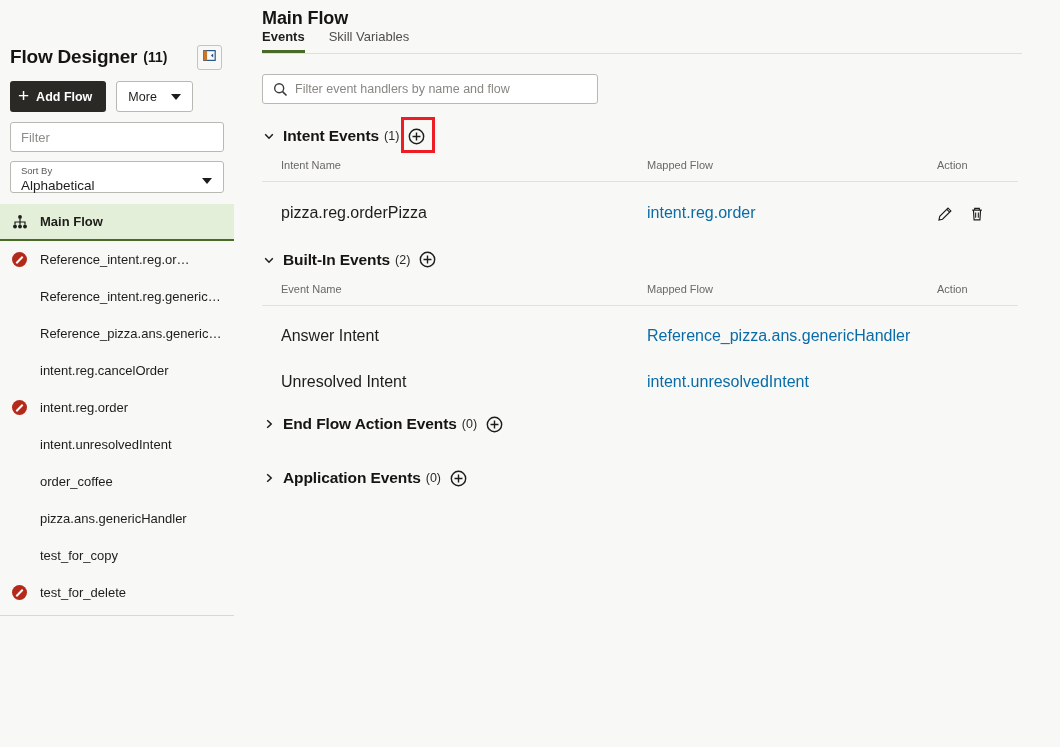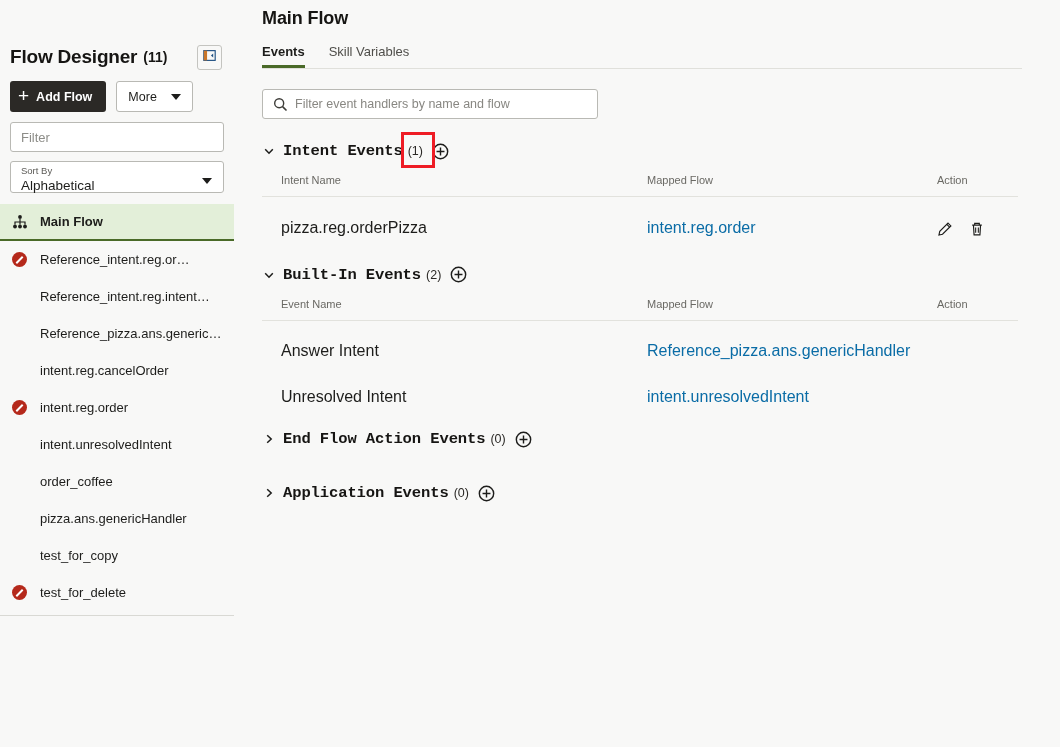--- a/index.html
+++ b/index.html
@@ -214,21 +214,20 @@
     font-size: 18px;
     font-weight: bold;
     color: #161513;
     padding-top: 8px;
     letter-spacing: -0.1px;
   }
 
   .tabs {
     display: flex;
     gap: 24px;
-    margin-top: 15px;
     position: relative;
     border-bottom: 1px solid #e0e0db;
     width: 760px;
   }
   .tab {
     font-size: 13px;
     padding-bottom: 9px;
     cursor: pointer;
     color: #4f4e4a;
   }
@@ -278,21 +277,20 @@
     display: flex;
     justify-content: center;
     color: #1d1d1b;
     cursor: pointer;
   }
   .section-title {
     font-size: 15.5px;
     font-weight: bold;
     color: #161513;
     letter-spacing: -0.1px;
-    font-family: Liberation Mono, monospace;
   }
   .section-count {
     font-size: 12.5px;
     color: #2b2926;
     margin-left: -2px;
   }
   .add-circle {
     cursor: pointer;
     display: flex;
     align-items: center;
@@ -405,21 +403,21 @@
           <span class="label">Main Flow</span>
         </div>
         <div class="flow-item">
           <span class="icon-slot">
             <span class="icon-noentry"></span>
           </span>
           <span class="label">Reference_intent.reg.or…</span>
         </div>
         <div class="flow-item">
           <span class="icon-slot"></span>
-          <span class="label">Reference_intent.reg.intent…</span>
+          <span class="label">Reference_intent.reg.generic…</span>
         </div>
         <div class="flow-item">
           <span class="icon-slot"></span>
           <span class="label">Reference_pizza.ans.generic…</span>
         </div>
         <div class="flow-item">
           <span class="icon-slot"></span>
           <span class="label">intent.reg.cancelOrder</span>
         </div>
         <div class="flow-item">

